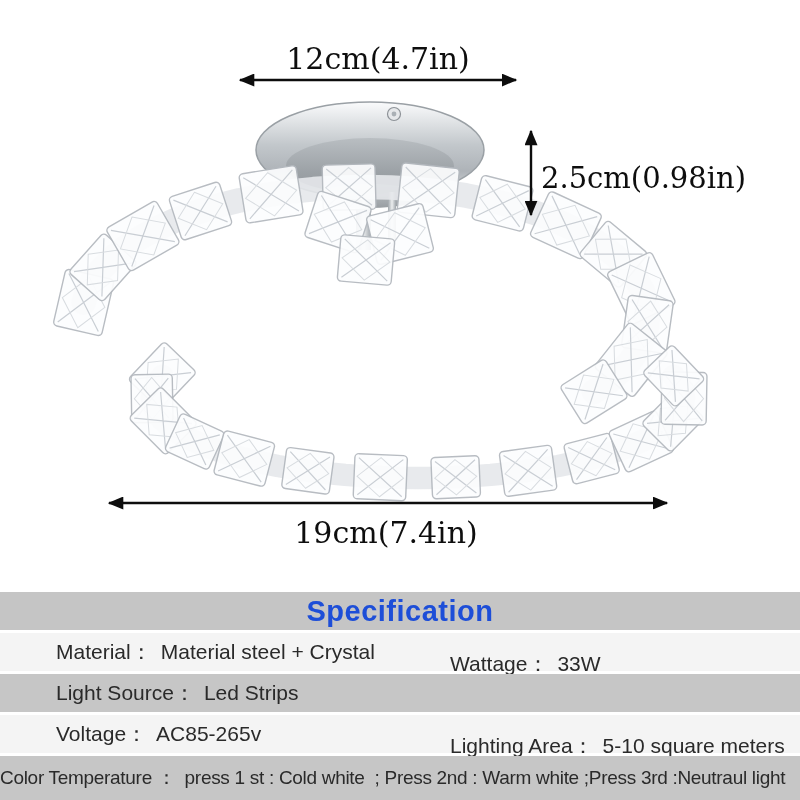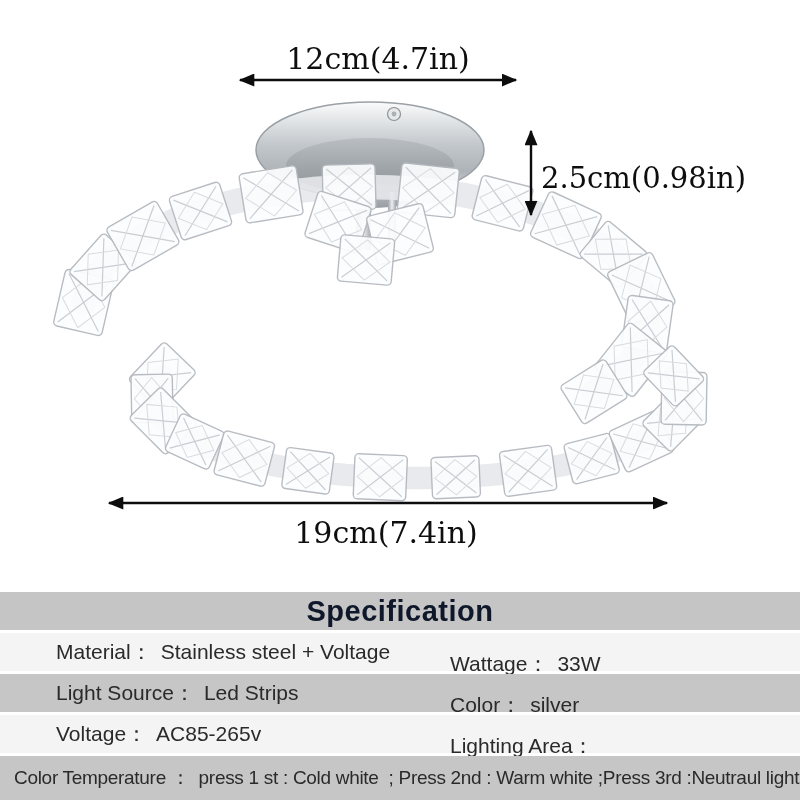--- a/index.html
+++ b/index.html
@@ -14,30 +14,30 @@
 
   
   svg.diagram{position:absolute;left:0;top:0;}
   .dim-line{stroke:var(--arrow);stroke-width:2.4;}
   .ah{fill:var(--arrow);}
   .dim-text{font-family:"DejaVu Serif","Liberation Serif",serif;fill:#0e0e0e;}
 
   
   .spec{position:absolute;left:0;top:592px;width:800px;}
   .spec-header{height:38px;background:var(--header-bg);display:flex;align-items:center;justify-content:center;
-               font-weight:bold;font-size:29px;letter-spacing:.5px;color:#0f172a;}
+               font-weight:bold;font-size:29px;letter-spacing:.5px;color:#1d4ed8;}
   .spec-row{position:absolute;left:0;width:800px;height:38px;display:flex;align-items:center;font-size:21px;}
   .spec-row.light{background:var(--row-light);padding-left:26px;}
   .spec-row.dark{background:var(--row-dark);padding-left:12px;}
   .cell{position:absolute;top:0;height:100%;display:flex;align-items:center;white-space:pre;}
   .cell.left{left:56px;}
   .cell.right{left:450px;margin-top:12px;}
   .val{margin-left:9px;}
   .spec-footer{position:absolute;left:0;top:164px;width:800px;height:44px;background:var(--row-dark);
-               display:flex;align-items:center;padding-left:14px;font-size:19px;letter-spacing:-0.3px;white-space:pre;}
+               display:flex;align-items:center;font-size:19px;letter-spacing:-0.3px;white-space:pre;}
   .spec-footer .val{}
   .r1{top:41px;} .r2{top:82px;} .r3{top:123px;}
 </style>
 </head>
 <body>
 
 <div class="stage">
 
   <svg class="diagram" width="800" height="585" viewBox="0 0 800 585">
     <defs>
@@ -249,42 +249,39 @@
       <line class="dim-line" x1="109" y1="503" x2="667" y2="503" marker-start="url(#ah)" marker-end="url(#ah)"></line>
       <text class="dim-text" x="386" y="543" font-size="30" text-anchor="middle">19cm(7.4in)</text>
     </g>
   </svg>
 
   <div class="spec">
     <div class="spec-header">Specification</div>
 
     <div class="spec-row light r1">
       <div class="cell left">
-        <span class="lbl">Material：</span><span class="val">Stainless steel + Voltage</span>
+        <span class="lbl">Material：</span><span class="val">Material steel + Crystal</span>
       </div>
       <div class="cell right">
         <span class="lbl">Wattage：</span><span class="val">33W</span>
       </div>
     </div>
 
     <div class="spec-row dark r2">
       <div class="cell left">
         <span class="lbl">Light Source：</span><span class="val">Led Strips</span>
       </div>
-      <div class="cell right">
-        <span class="lbl">Color：</span><span class="val">silver</span>
-      </div>
     </div>
 
     <div class="spec-row light r3">
       <div class="cell left">
         <span class="lbl">Voltage：</span><span class="val">AC85-265v</span>
       </div>
       <div class="cell right">
-        <span class="lbl">Lighting Area：</span>
+        <span class="lbl">Lighting Area：</span><span class="val">5-10 square meters</span>
       </div>
     </div>
 
     <div class="spec-footer">
       <span class="lbl">Color Temperature ：</span><span class="val">press 1 st : Cold white  ; Press 2nd : Warm white ;Press 3rd :Neutraul light</span>
     </div>
   </div>
 </div>
 
 </body></html>

